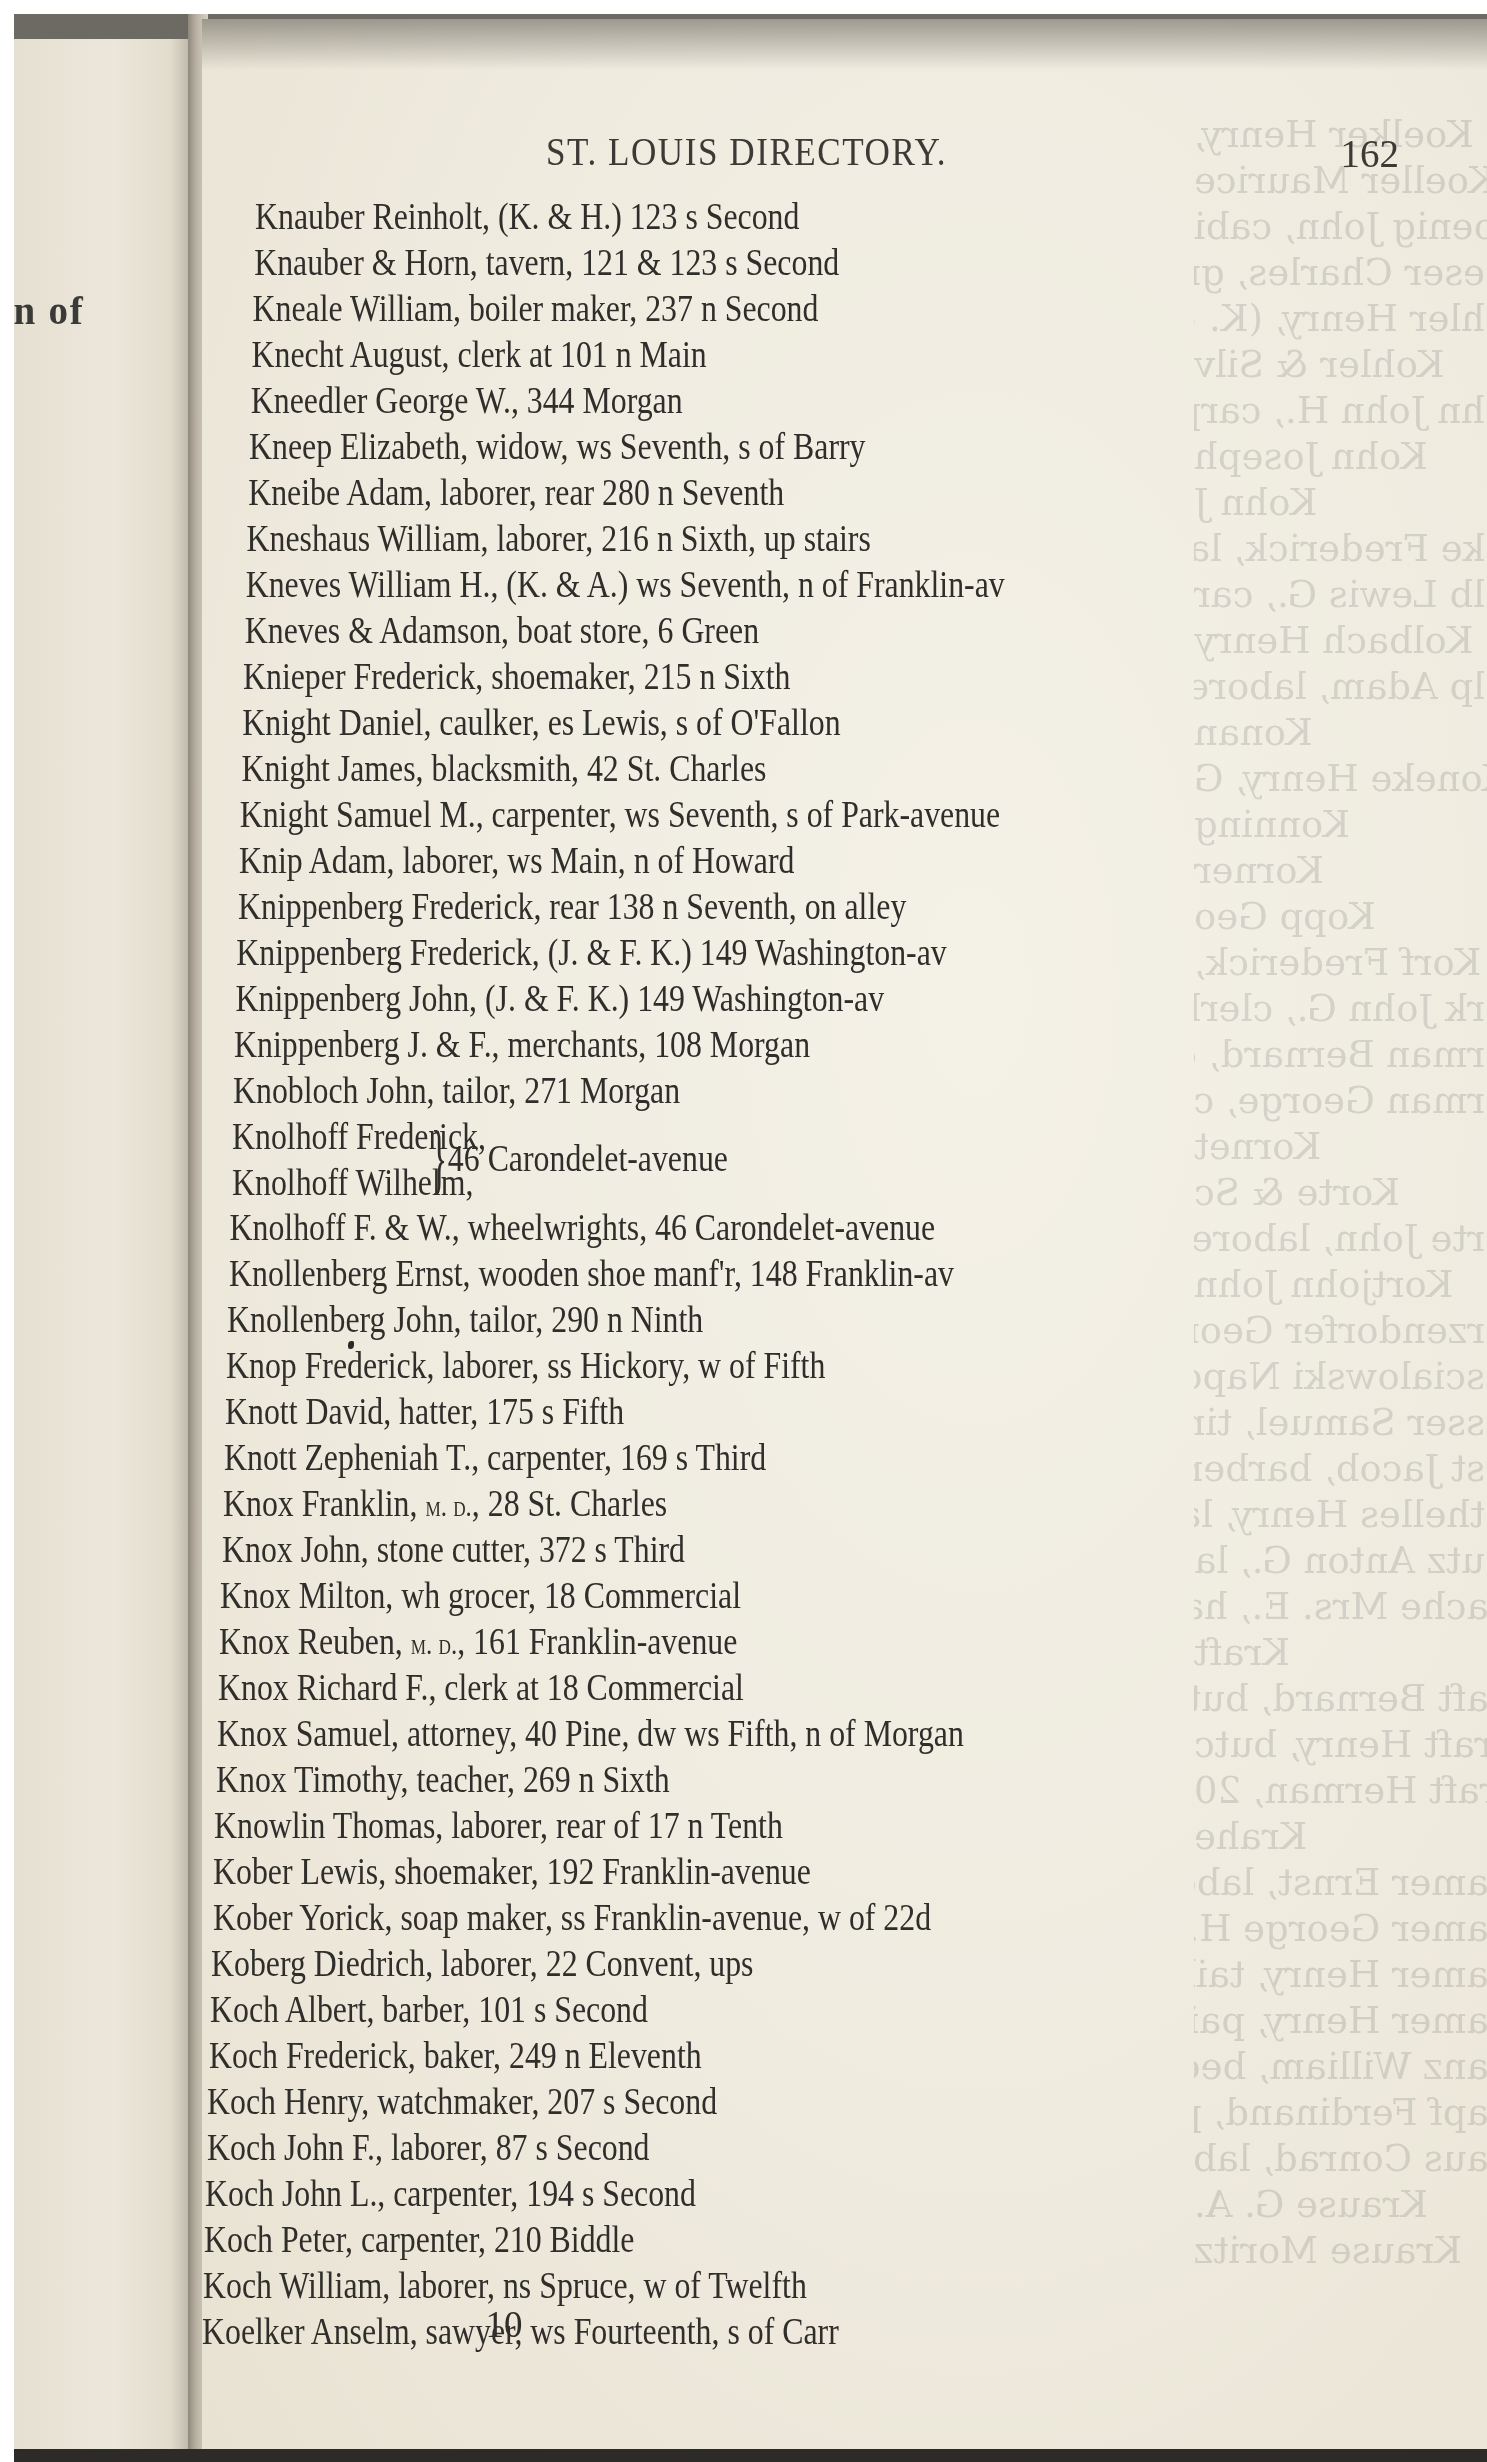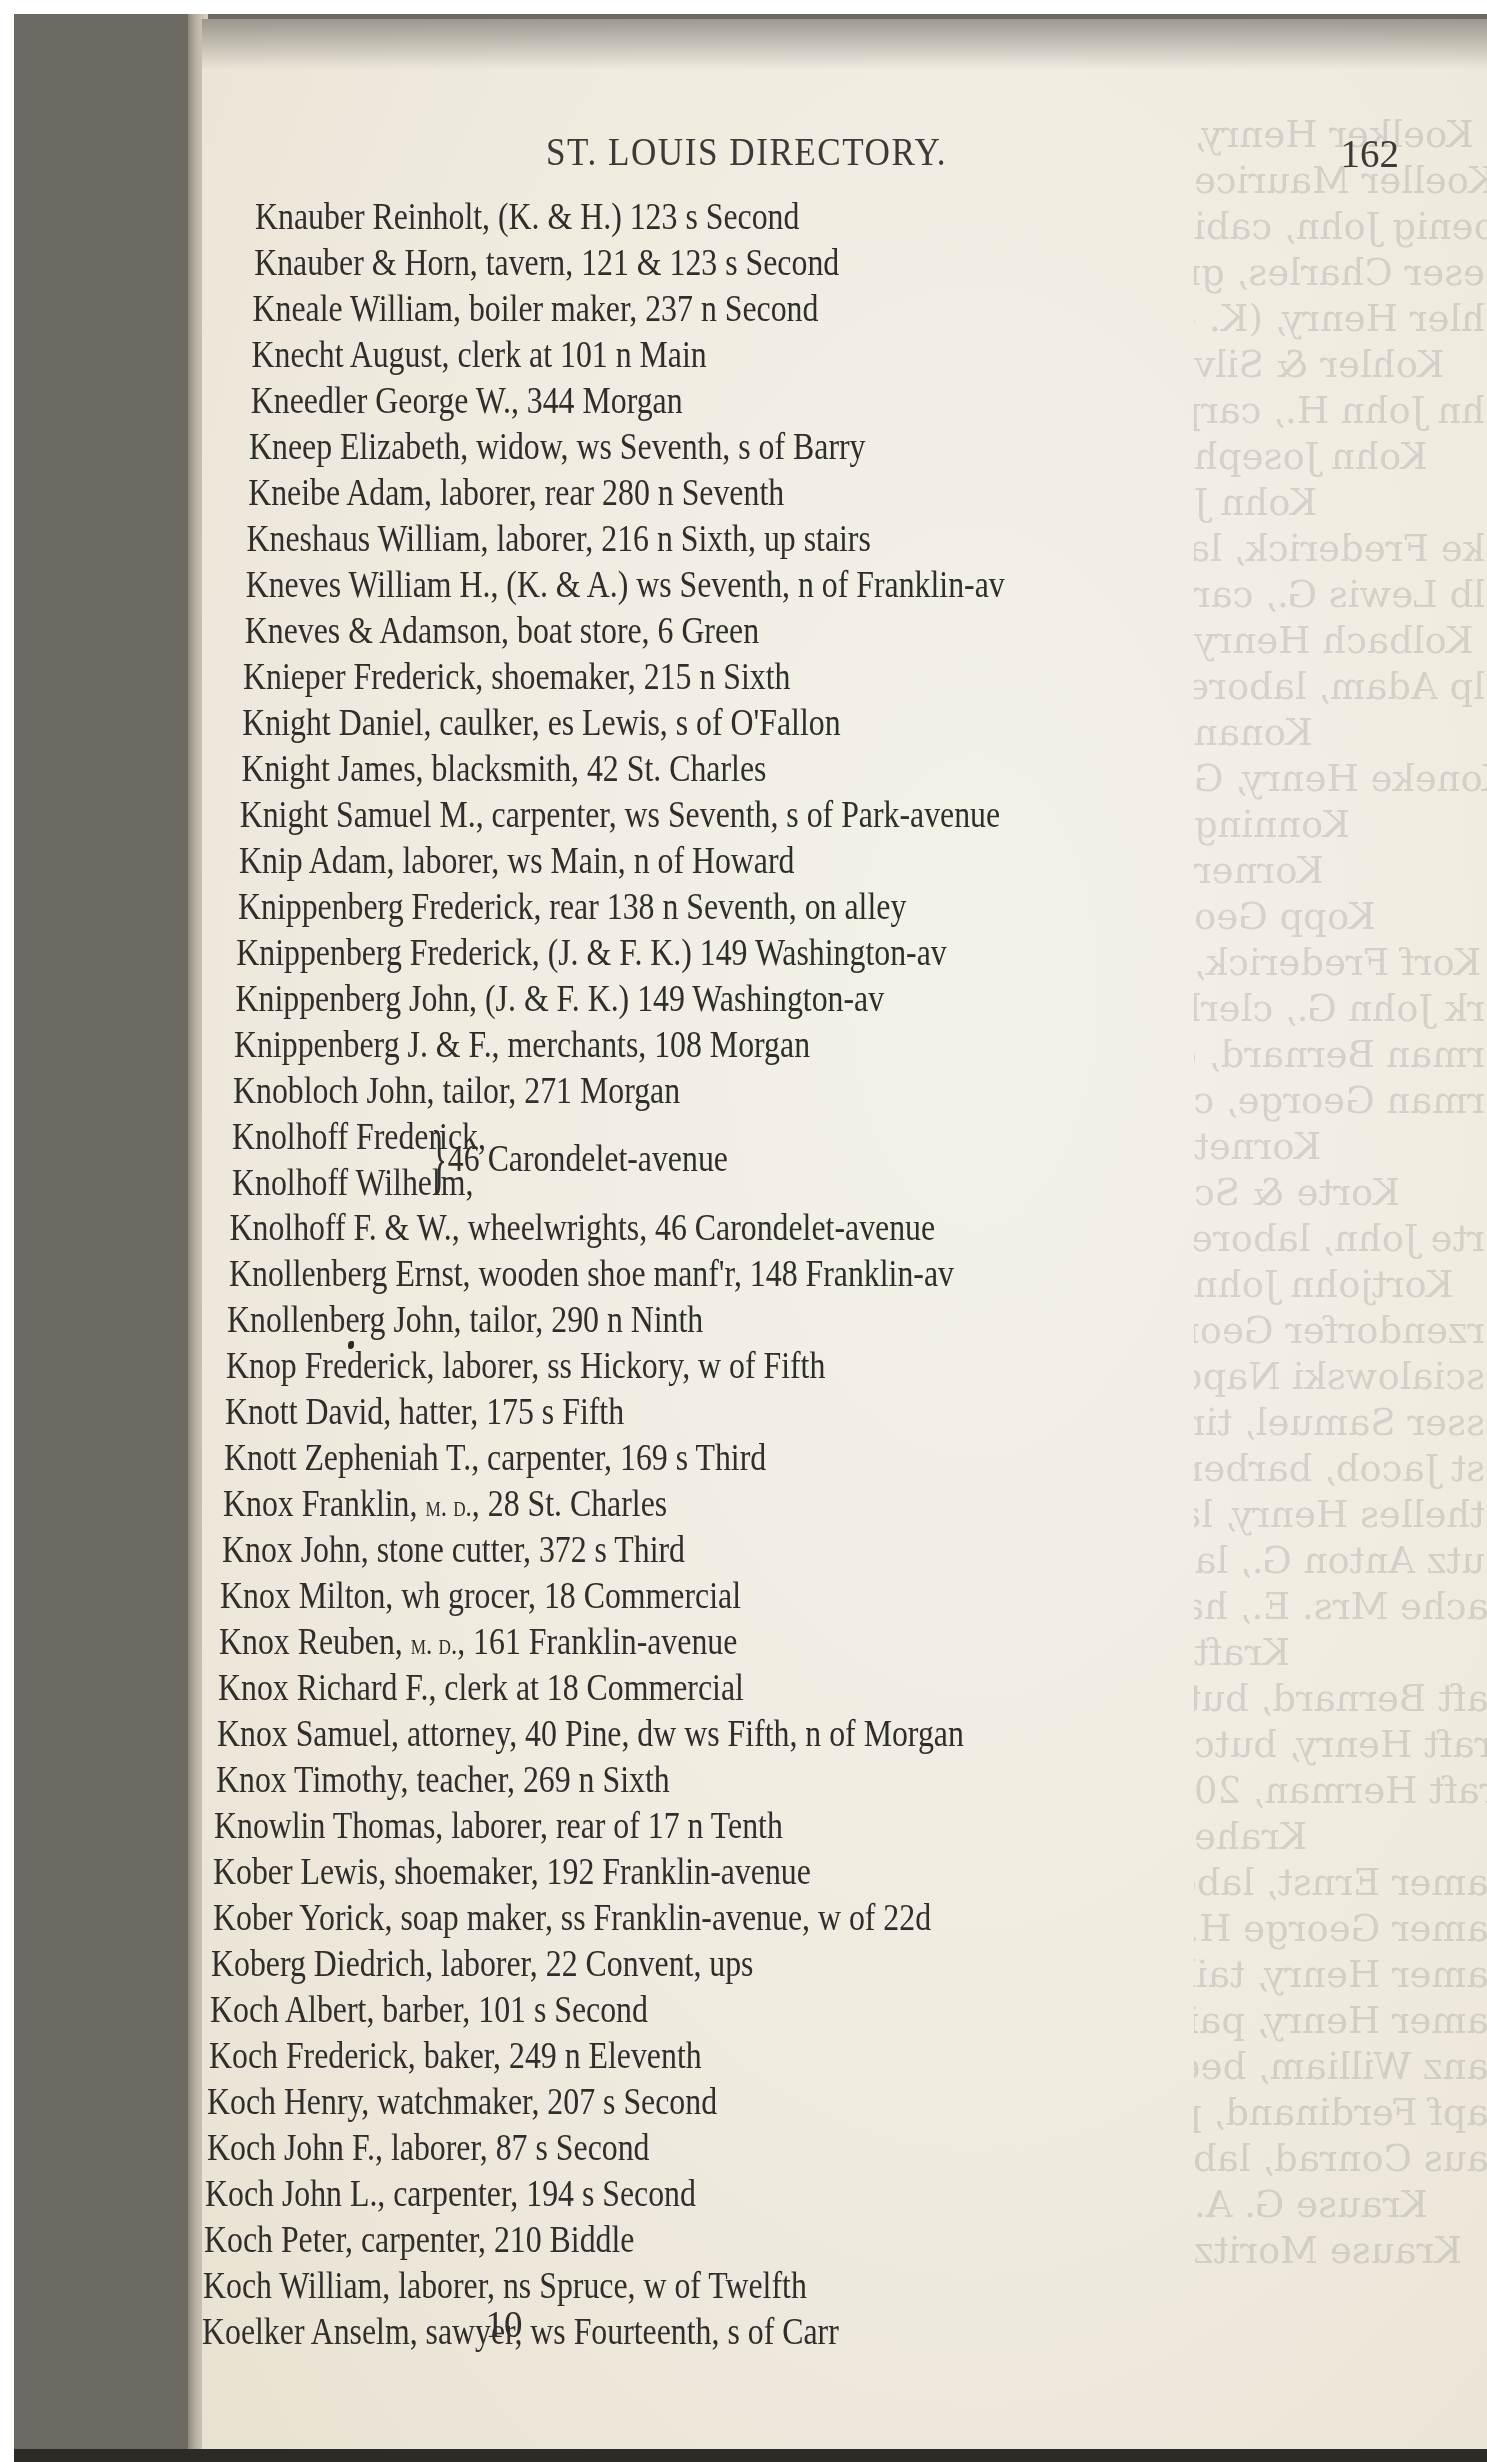--- a/index.html
+++ b/index.html
@@ -72,20 +72,23 @@
   }
   .ink-spot {
     position: absolute; width: 6.8px; height: 8.5px; background: #2c2a27; border-radius: 50% 20% 50% 30%;
   }
 </style>
 </head>
 <body>
 
 <div class="scan">
 
+  <div class="facing-page">
+    <span class="frag" style="top:249px;">n of</span>
+  </div>
 
   <div class="gutter"></div>
 
   <div class="main-page">
     <div class="top-shadow"></div>
 
     <div class="bleed" id="bleed">
         <div style="text-align: right;">Koelker Henry,</div>
         <div style="text-align: right;">Koeller Maurice</div>
         <div style="text-align: right;">Koenig John, cabi</div>

